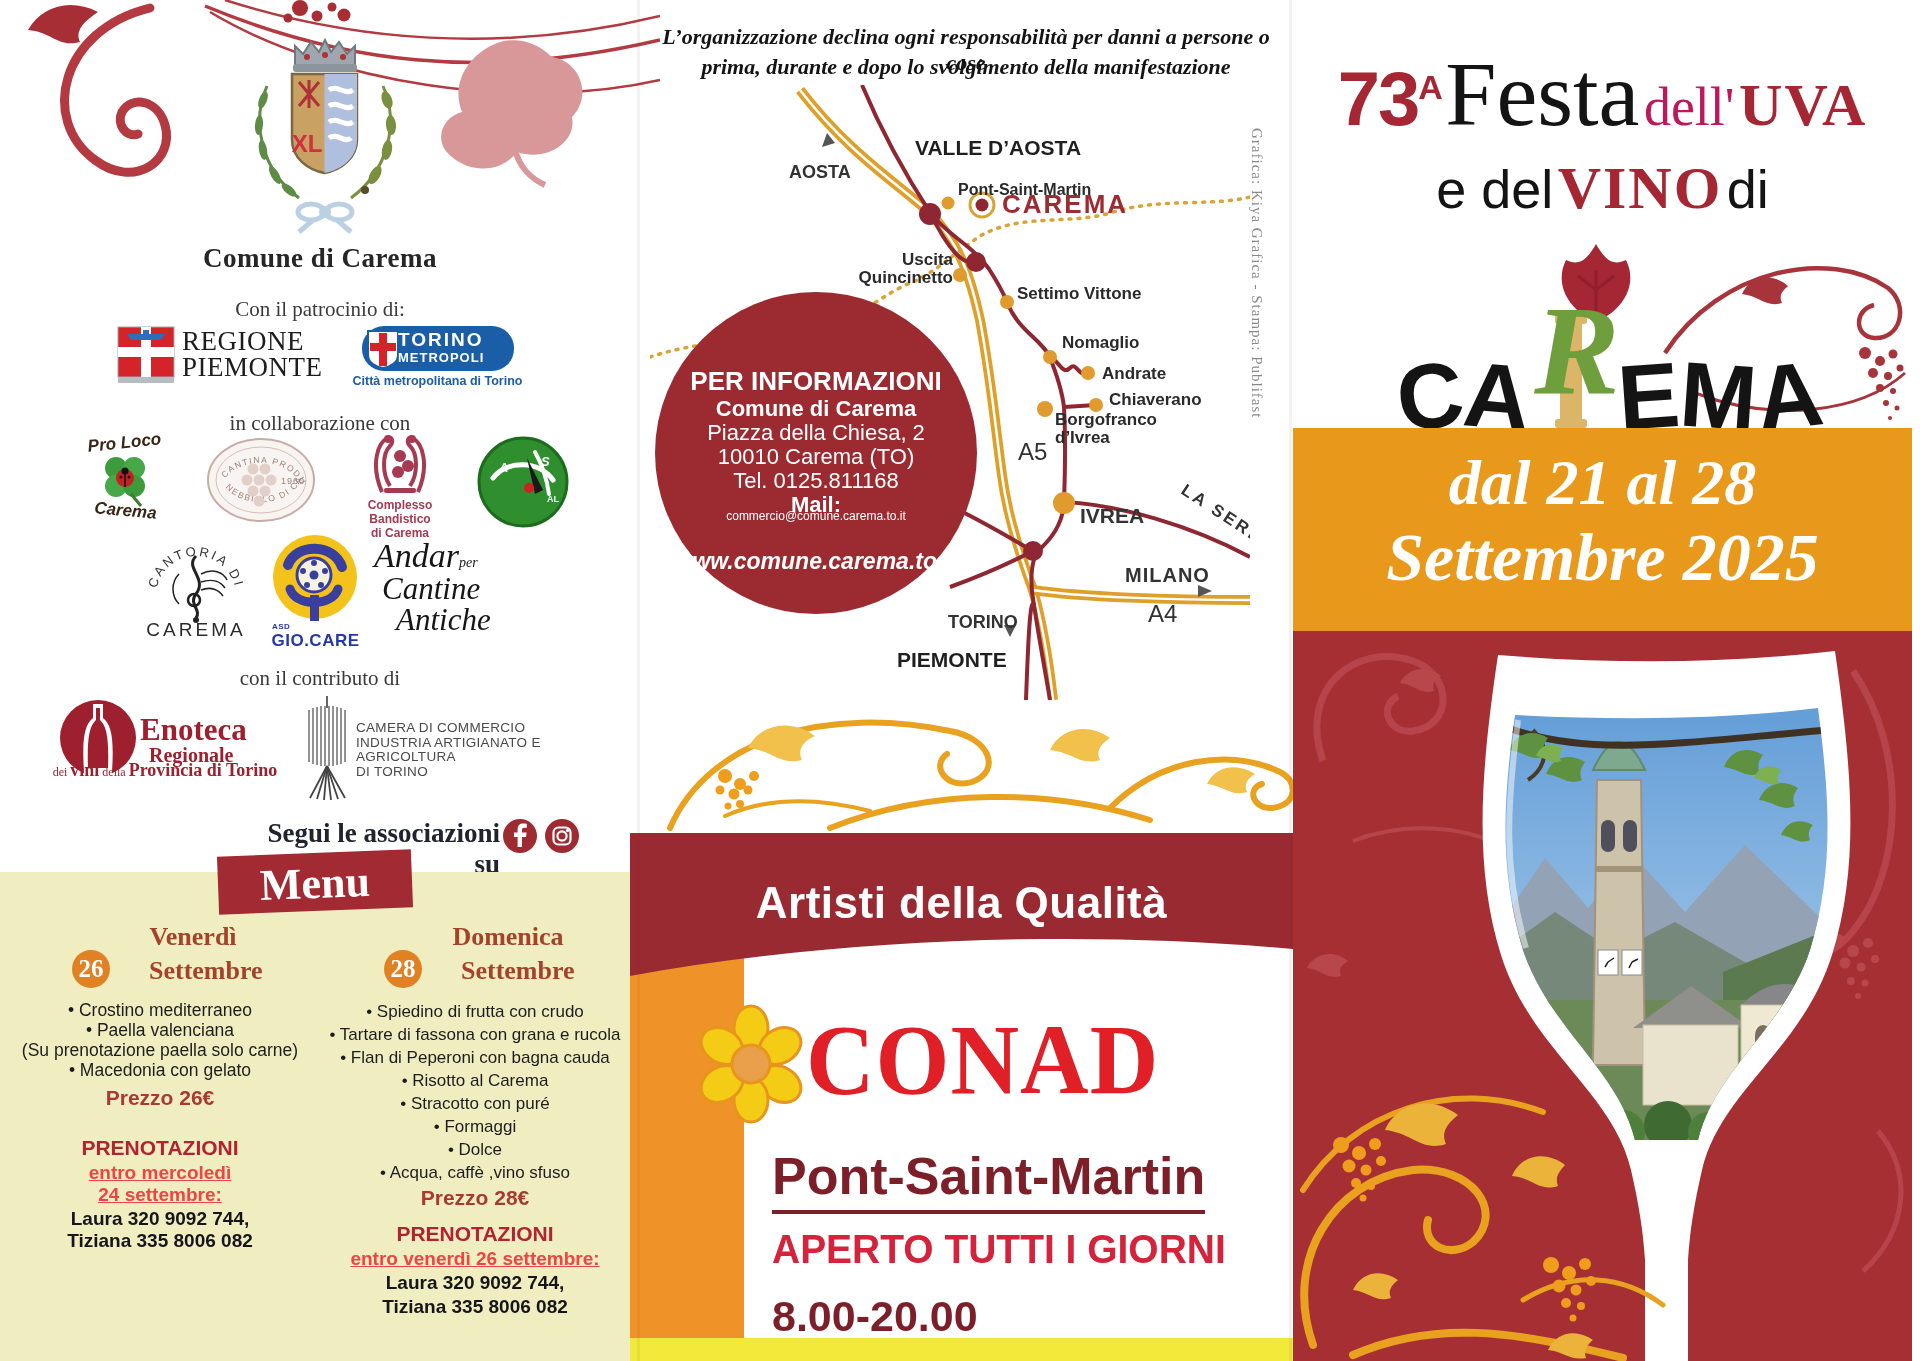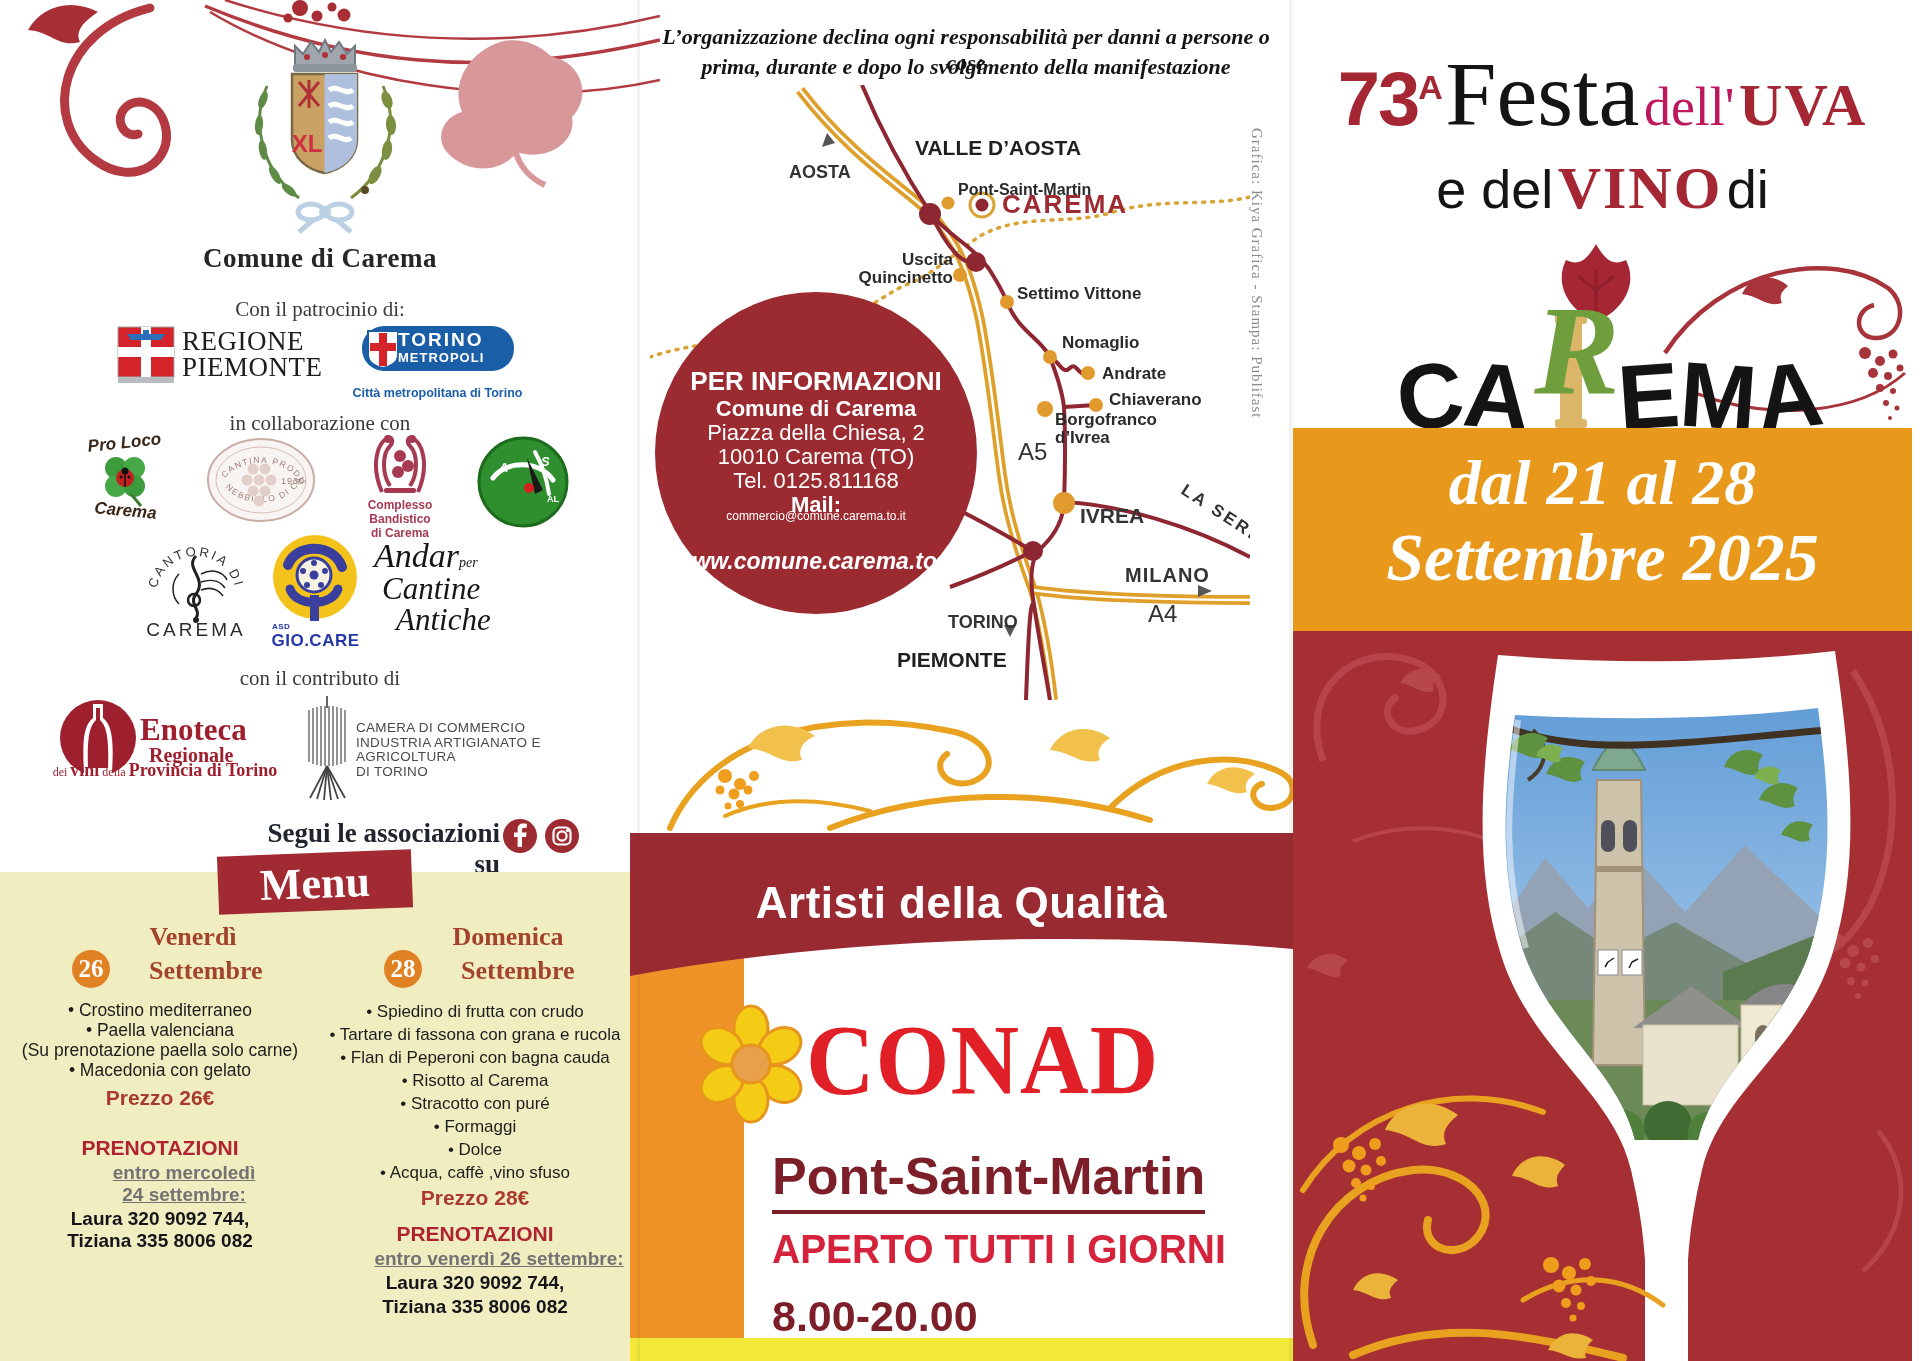--- a/index.html
+++ b/index.html
@@ -13,42 +13,42 @@
   .i{font-style:italic;}
   
   .comune{left:0;top:243px;width:640px;font-size:27px;color:#262626;letter-spacing:.5px;}
   .patro{left:0;top:297px;width:640px;font-size:21px;color:#3a3a3a;}
   .collab{left:0;top:411px;width:640px;font-size:21px;color:#3a3a3a;}
   .contrib{left:0;top:666px;width:640px;font-size:21px;color:#3a3a3a;}
   .reg-text{left:182px;top:328px;width:140px;font-size:27px;line-height:26px;color:#1d1d1d;letter-spacing:.5px;}
   .tm-pill{left:362px;top:326px;width:152px;height:45px;background:#1B5EA8;border-radius:22px;}
   .tm-t1{left:398px;top:329px;width:112px;font-size:19px;letter-spacing:2px;color:#fff;}
   .tm-t2{left:398px;top:350px;width:112px;font-size:13px;letter-spacing:1px;color:#fff;}
-  .tm-sub{left:345px;top:374px;width:185px;font-size:12.5px;color:#1B5EA8;margin-top:12px;}
+  .tm-sub{left:345px;top:374px;width:185px;font-size:12.5px;color:#1B5EA8;}
   .complesso-t{left:340px;top:498px;width:120px;font-size:12px;line-height:14px;color:#A63A52;}
   .giocare-t{left:258px;top:622px;width:115px;font-size:17px;letter-spacing:.5px;color:#2438A8;}
   .giocare-s{display:block;font-size:8px;text-align:left;margin-left:14px;color:#2438A8;}
   .andar{left:374px;top:543px;width:140px;color:#161616;font-family:"Liberation Serif",serif;font-style:italic;line-height:26px;}
   .andar .a1{font-size:34px;} .andar .a1b{font-size:14px;} .andar .a2{font-size:31px;margin-left:8px;} .andar .a3{font-size:31px;margin-left:22px;}
   .eno1{left:140px;top:712px;font-size:31px;color:#9E1F2E;}
   .eno2{left:149px;top:744px;font-size:20px;color:#9E1F2E;}
   .eno3{left:40px;top:760px;width:250px;font-size:12px;color:#9E1F2E;}
   .eno3 .bg1{font-size:18px;font-weight:bold;}
   .cam-t{left:356px;top:721px;width:260px;font-size:13.5px;line-height:14.5px;color:#4a4a4a;letter-spacing:.3px;}
   .social{left:240px;top:818px;width:260px;font-size:27px;color:#20242e;text-align:right;}
   .menu-yellow{left:0;top:872px;width:630px;height:489px;background:#F0EDC0;}
   .menu-box{left:218px;top:853px;width:194px;height:58px;background:#A22A33;transform:rotate(-2.2deg);}
   .menu-title{left:218px;top:858px;width:194px;font-size:44px;color:#fff;transform:rotate(-2.2deg);}
   .day-head{font-size:26px;color:#A4432B;font-family:"Liberation Serif",serif;font-weight:bold;padding-left:33px;}
   .day-circle{width:38px;height:38px;border-radius:50%;background:#E08123;color:#fff;font-size:25px;line-height:38px;text-align:center;font-family:"Liberation Serif",serif;font-weight:bold;}
   .mi{font-size:17.5px;line-height:20px;color:#1d1d1d;}
   .mi2{font-size:17px;line-height:23px;color:#1d1d1d;}
   .price{font-size:21px;color:#A93A30;}
   .prenota{font-size:21px;color:#B02431;}
-  .bkline{font-size:19px;color:#737373;text-decoration:underline;padding-left:24px;}
+  .bkline{font-size:19px;color:#ef4444;text-decoration:underline;}
   .phone{font-size:19px;color:#15151a;}
   
   .discl{left:648px;top:24px;width:636px;font-size:22px;color:#141414;}
   .discl2{left:648px;top:54px;width:636px;font-size:22px;color:#141414;}
   .credit{left:1248px;top:128px;height:380px;writing-mode:vertical-rl;font-size:15px;color:#8a8a8a;letter-spacing:1px;font-family:"Liberation Serif",serif;}
   .info-circle{left:655px;top:292px;width:322px;height:322px;border-radius:50%;background:#9B2B31;}
   .ic-line{left:655px;width:322px;color:#fff;}
   .band-text{left:630px;top:878px;width:663px;font-size:44px;color:#fff;letter-spacing:.5px;}
   .orange-strip{left:630px;top:900px;width:114px;height:438px;background:#EF9329;}
   .white-card{left:744px;top:940px;width:549px;height:398px;background:#fff;border-top-left-radius:170px 95px;}

